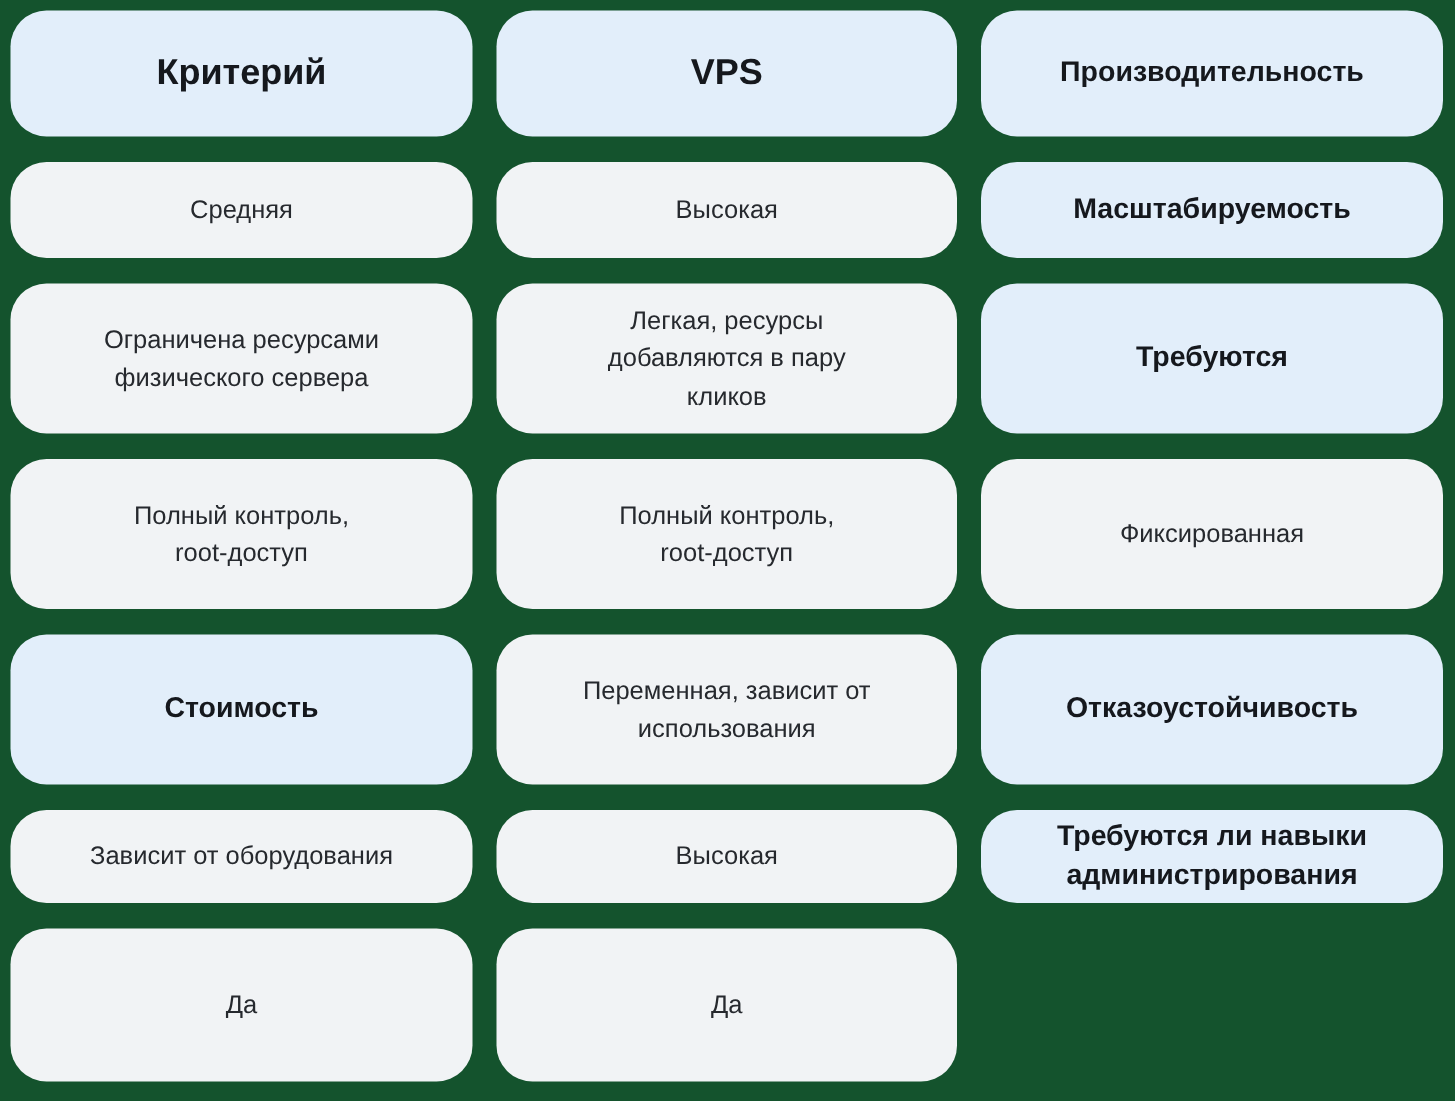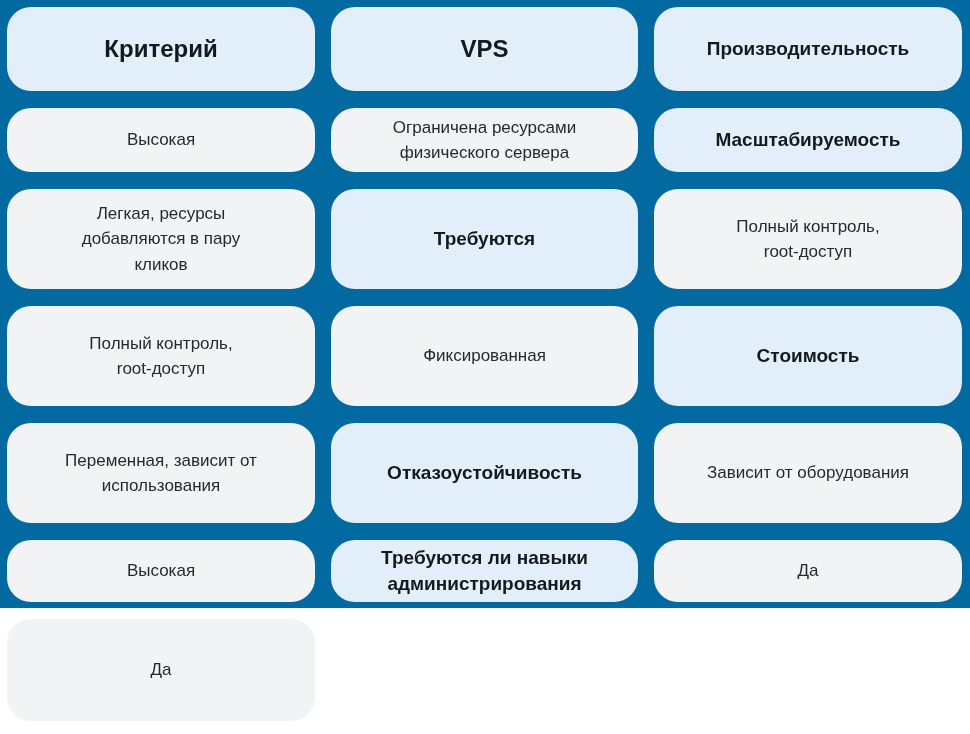--- a/index.html
+++ b/index.html
@@ -5,28 +5,28 @@
   * { margin: 0; padding: 0; box-sizing: border-box; }
   html, body { background: #ffffff; }
   body {
     font-family: "Liberation Sans", "DejaVu Sans", sans-serif;
     width: 970px;
     height: 734px;
     overflow: hidden;
   }
   .table-wrap {
     width: 970px;
-    height: 608px;
+    height: 734px;
     padding: 7px 7px 13px 7px;
     display: grid;
     grid-template-columns: 308px 307px 308px;
     grid-template-rows: 84px 64px 100px 100px 100px 62px 102px;
     column-gap: 16px;
     row-gap: 17px;
-    background: #0369a1;
+    background: #14532d;
   }
   .cell {
     border-radius: 24px;
     display: flex;
     align-items: center;
     justify-content: center;
     text-align: center;
   }
   .cell-text {
     white-space: pre-line;
@@ -65,29 +65,32 @@
     <span class="cell-text">Критерий</span>
   </div>
   <div class="cell hdr">
     <span class="cell-text">VPS</span>
   </div>
 
   <div class="cell crit">
     <span class="cell-text">Производительность</span>
   </div>
   <div class="cell val">
+    <span class="cell-text">Средняя</span>
+  </div>
+  <div class="cell val">
     <span class="cell-text">Высокая</span>
   </div>
 
+  <div class="cell crit">
+    <span class="cell-text">Масштабируемость</span>
+  </div>
   <div class="cell val">
     <span class="cell-text">Ограничена ресурсами
 физического сервера</span>
-  </div>
-  <div class="cell crit">
-    <span class="cell-text">Масштабируемость</span>
   </div>
   <div class="cell val">
     <span class="cell-text">Легкая, ресурсы
 добавляются в пару
 кликов</span>
   </div>
 
   <div class="cell crit">
     <span class="cell-text">Требуются</span>
   </div>

